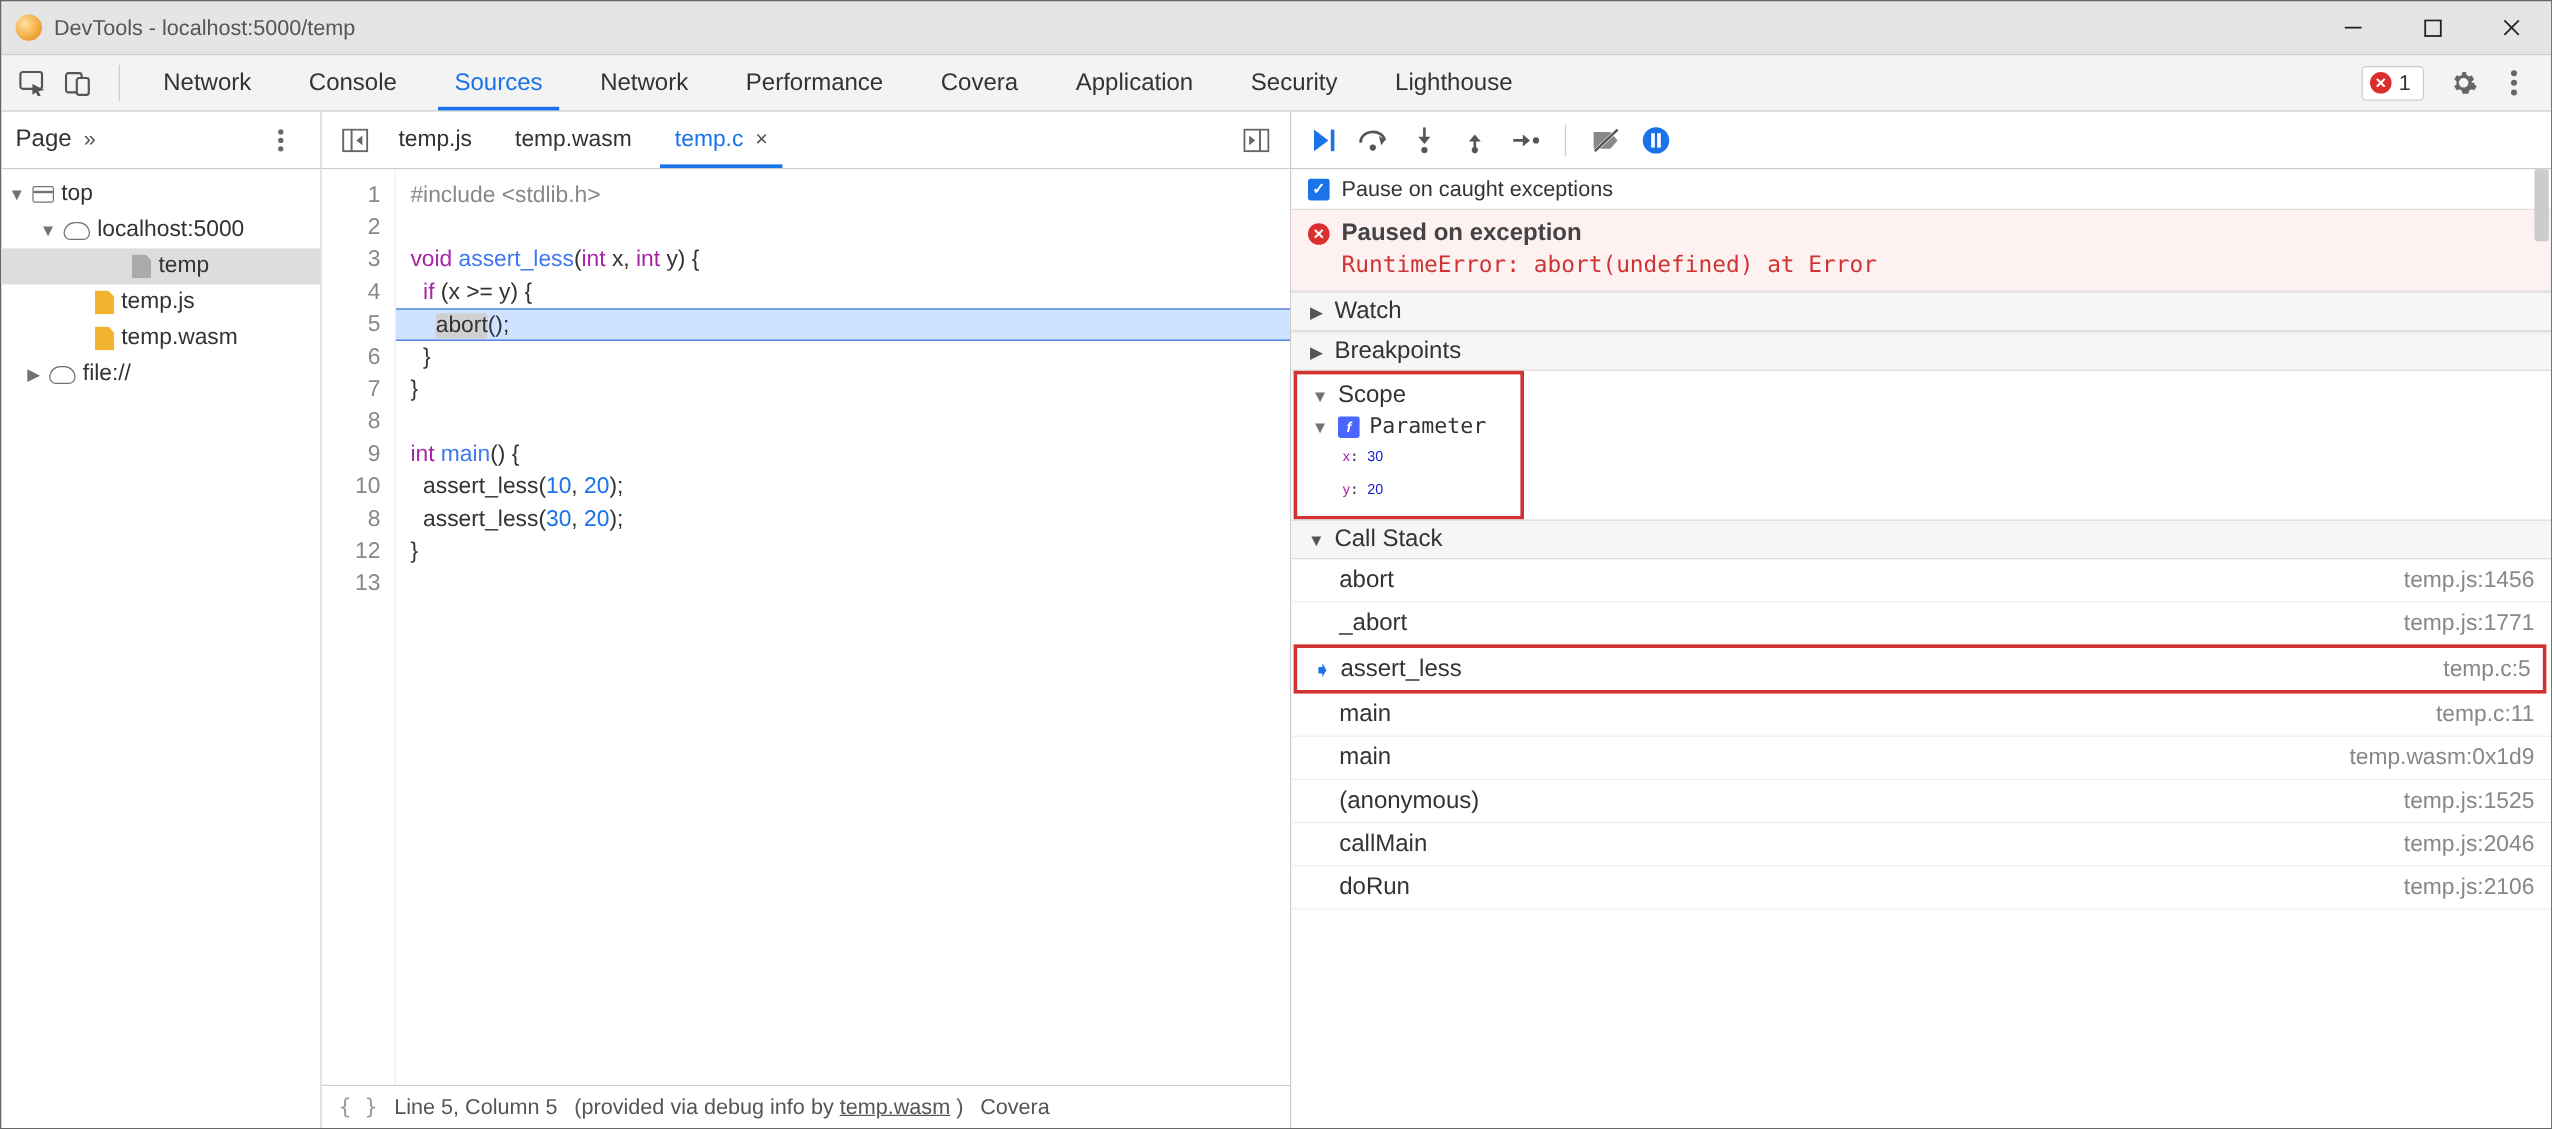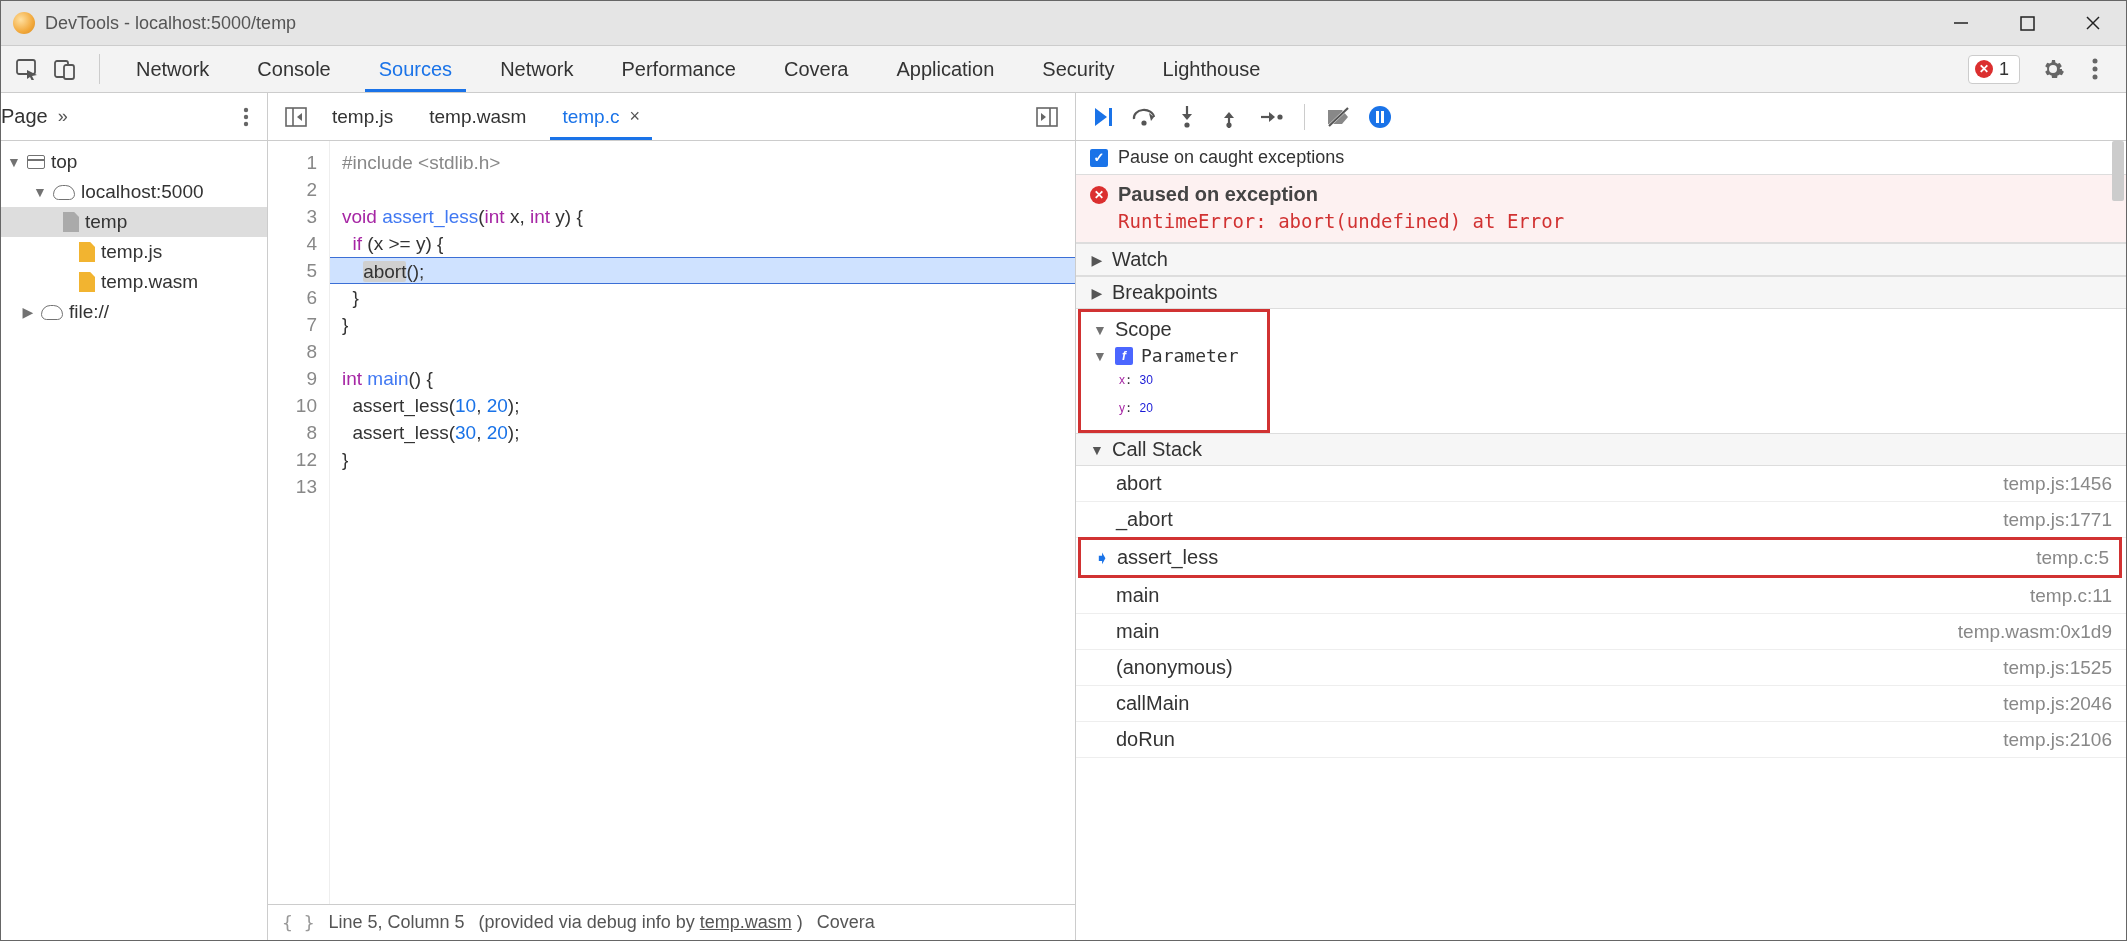--- a/index.html
+++ b/index.html
@@ -25,21 +25,21 @@
 .circle-red { width: 18px; height: 18px; border-radius: 50%; background: #db2f2f; display: inline-flex; align-items: center; justify-content: center; color: #fff; font-size: 12px; font-weight: bold; }
 .gear, .kebab { width: 30px; display: flex; align-items: center; justify-content: center; color: #666; margin: 0 6px; }
 
 
 .main { flex: 1; display: flex; min-height: 0; background: #fff; }
 .col-nav { width: 267px; border-right: 1px solid #ccc; display: flex; flex-direction: column; }
 .col-src { flex: 1; border-right: 1px solid #ccc; display: flex; flex-direction: column; min-width: 0; }
 .col-dbg { width: 1050px; display: flex; flex-direction: column; min-width: 0; position: relative; }
 
 
-.nav-head { height: 48px; border-bottom: 1px solid #ccc; display: flex; align-items: center; padding: 0 0; gap: 10px; }
+.nav-head { height: 48px; border-bottom: 1px solid #ccc; display: flex; align-items: center; padding: 0 12px; gap: 10px; }
 .nav-head .lbl { font-size: 20px; }
 .nav-head .chev { font-size: 18px; color: #555; }
 .nav-head .spacer { flex: 1; }
 .tree { padding: 6px 0; font-size: 19px; overflow: auto; }
 .tree-row { display: flex; align-items: center; height: 30px; padding-left: 6px; gap: 6px; cursor: pointer; }
 .tree-row.sel { background: #ddd; }
 .tw { width: 14px; text-align: center; color: #727272; font-size: 14px; }
 .ic-window { width: 18px; height: 14px; border: 1.5px solid #727272; border-radius: 2px; position: relative; }
 .ic-window::before { content: ""; position: absolute; top: 3px; left: 0; right: 0; height: 1.5px; background: #727272; }
 .ic-cloud { width: 22px; height: 15px; border: 1.5px solid #727272; border-radius: 10px 10px 6px 6px; position: relative; }
@@ -194,21 +194,21 @@
       <div class="tree-row" style="padding-left:6px">
         <span class="tw">▼</span>
           <span class="ic-window"></span>
         <span>top</span>
       </div>
       <div class="tree-row" style="padding-left:32px">
         <span class="tw">▼</span>
           <span class="ic-cloud"></span>
         <span>localhost:5000</span>
       </div>
-      <div class="tree-row sel" style="padding-left:62px">
+      <div class="tree-row sel" style="padding-left:109px">
         <span class="ic-file-g"></span>
         <span>temp</span>
       </div>
       <div class="tree-row" style="padding-left:78px">
         <span class="ic-file-y"></span>
         <span>temp.js</span>
       </div>
       <div class="tree-row" style="padding-left:78px">
         <span class="ic-file-y"></span>
         <span>temp.wasm</span>

